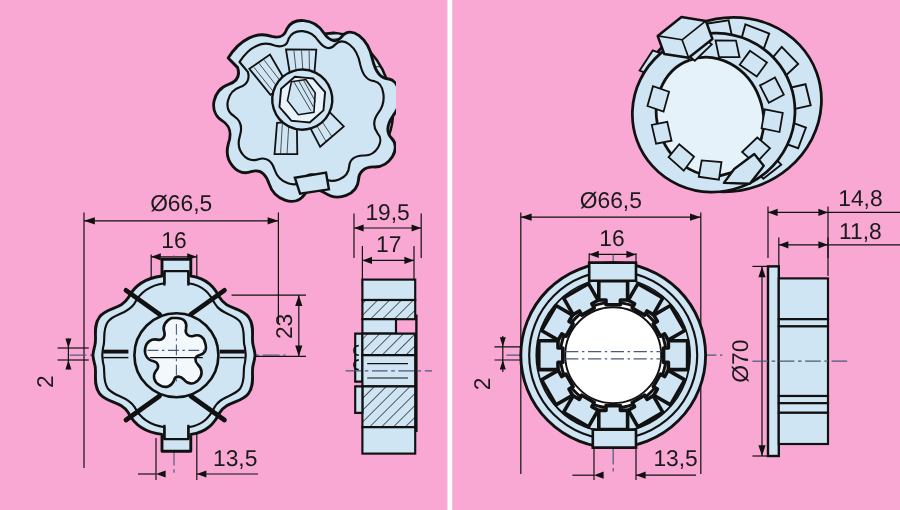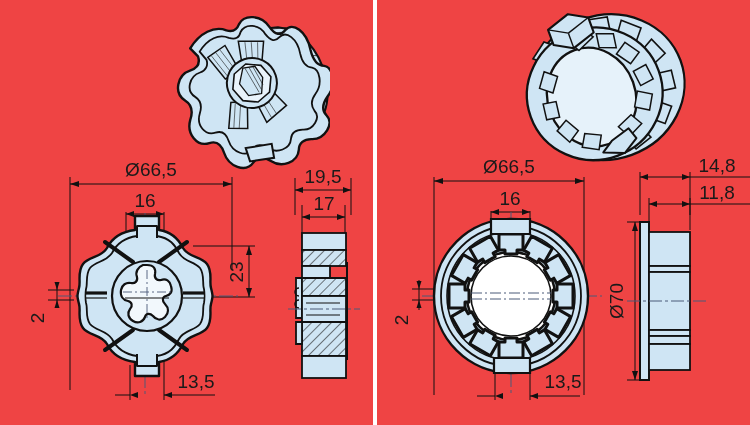--- a/index.html
+++ b/index.html
@@ -2,21 +2,21 @@
 <html><head>
 <meta charset="utf-8">
 <style>
   html,body{margin:0;padding:0;}
   body{
     width:750px;height:425px;overflow:hidden;
     background:#e2e5f1;
     font-family:"Liberation Sans", sans-serif;
   }
   #sheet{position:relative;width:750px;height:425px;}
-  .panel{position:absolute;top:0;height:425px;width:373px;background:#ef4444;}
+  .panel{position:absolute;top:0;height:425px;width:373px;background:#f9a8d4;}
   #panel-left{left:0;}
   #panel-right{left:377px;}
   #divider{position:absolute;left:373px;top:0;width:4px;height:425px;background:#ffffff;}
   svg{display:block;}
   .dimtext{
     font-family:"Liberation Sans", sans-serif;
     font-size:19px;
     fill:#1a1a1a;
     letter-spacing:0px;
   }

